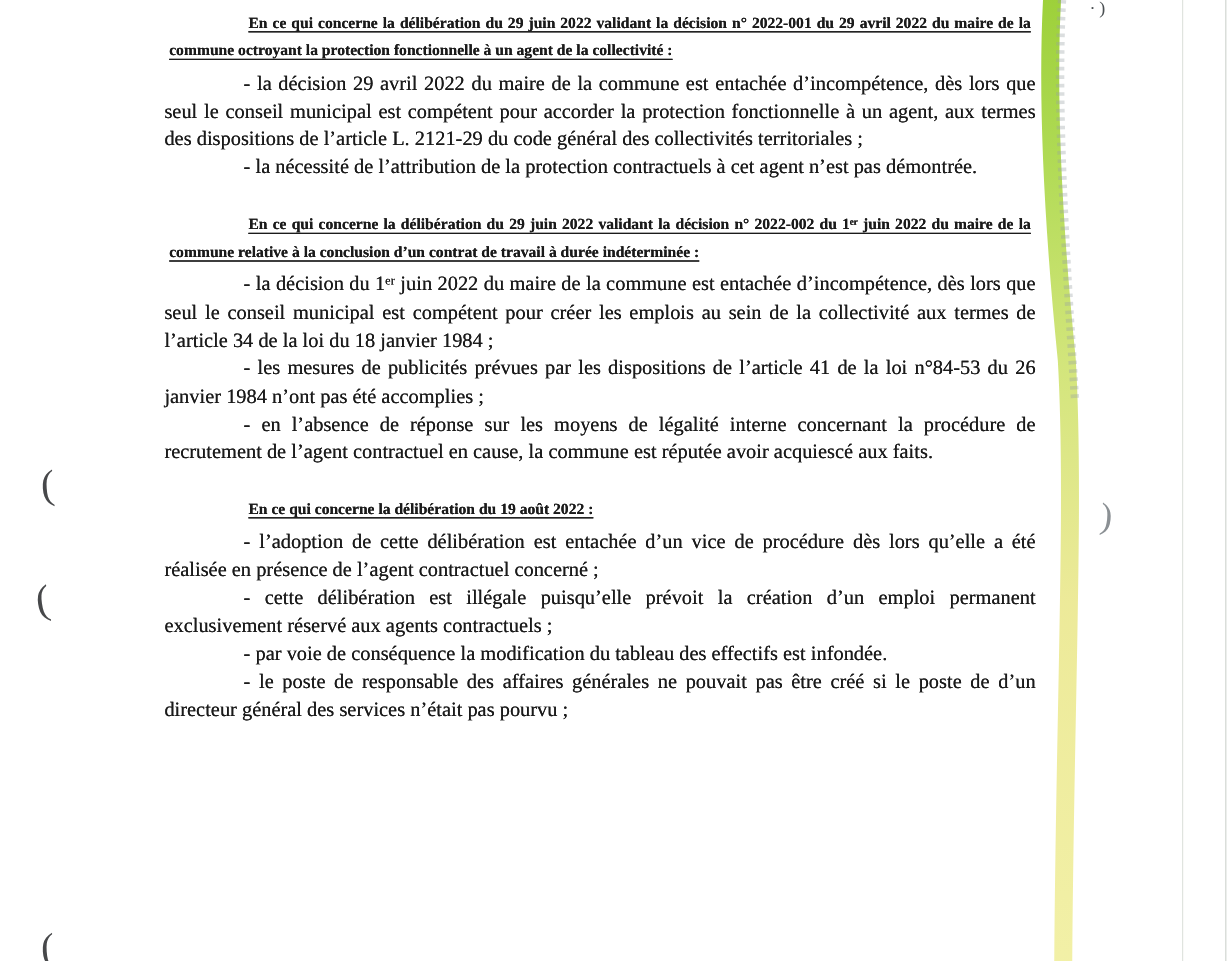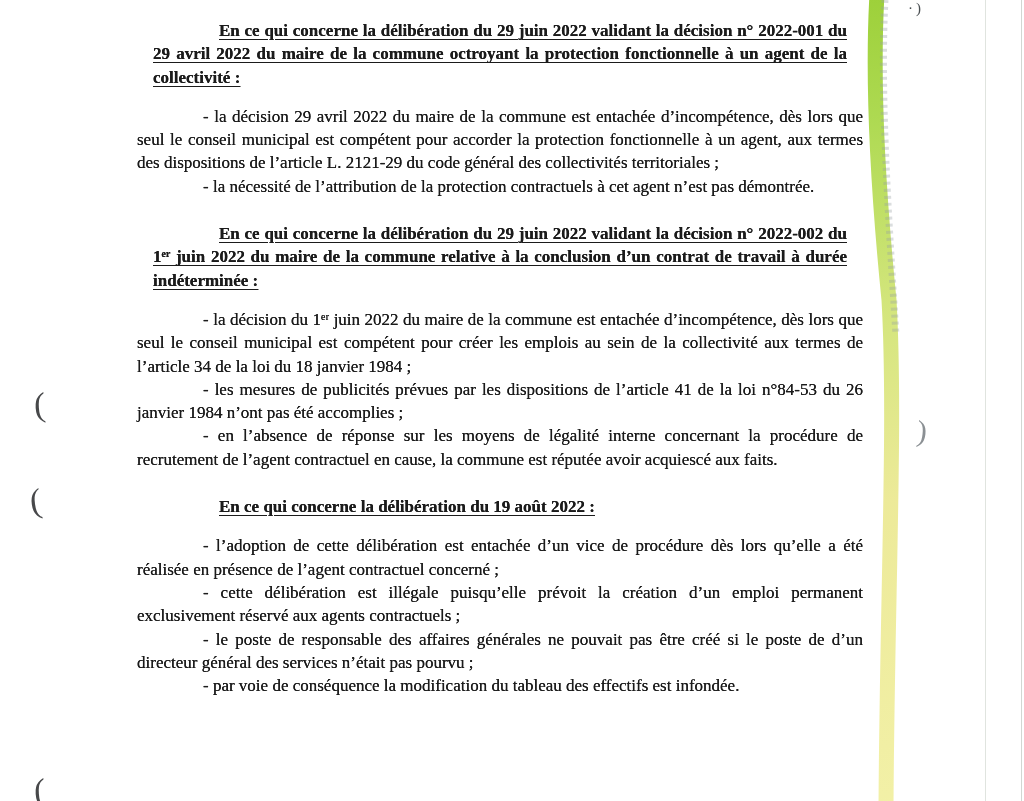--- a/index.html
+++ b/index.html
@@ -18,22 +18,22 @@
     top: 3px;
     width: 726px;
     font-size: 17px;
     line-height: 23.3px;
     text-align: justify;
     text-shadow: 0 0 0.35px currentColor; 
   }
   .section { margin: 0; }
   .section + .section { margin-top: 24px; }
   .heading {
-    margin: 16px;
-    font-size: 17px;
+    margin: 4px;
+    font-size: 13px;
     font-weight: bold;
     text-decoration: underline;
     text-decoration-thickness: 1.4px;
     text-underline-offset: 3px;
     text-indent: 66px;
     text-align: justify;
   }
   .par {
     margin: 0;
     text-indent: 66px;
@@ -100,18 +100,18 @@
       <h2 class="heading">En ce qui concerne la délibération du 29 juin 2022 validant la décision n° 2022-002 du 1ᵉʳ juin 2022 du maire de la commune relative à la conclusion d’un contrat de travail à durée indéterminée :</h2>
       <p class="par">- la décision du 1ᵉʳ juin 2022 du maire de la commune est entachée d’incompétence, dès lors que seul le conseil municipal est compétent pour créer les emplois au sein de la collectivité aux termes de l’article 34 de la loi du 18 janvier 1984 ;</p>
       <p class="par">- les mesures de publicités prévues par les dispositions de l’article 41 de la loi n°84-53 du 26 janvier 1984 n’ont pas été accomplies ;</p>
       <p class="par">- en l’absence de réponse sur les moyens de légalité interne concernant la procédure de recrutement de l’agent contractuel en cause, la commune est réputée avoir acquiescé aux faits.</p>
     </div>
 
     <div class="section">
       <h2 class="heading">En ce qui concerne la délibération du 19 août 2022 :</h2>
       <p class="par">- l’adoption de cette délibération est entachée d’un vice de procédure dès lors qu’elle a été réalisée en présence de l’agent contractuel concerné ;</p>
       <p class="par">- cette délibération est illégale puisqu’elle prévoit la création d’un emploi permanent exclusivement réservé aux agents contractuels ;</p>
+      <p class="par">- par voie de conséquence la modification du tableau des effectifs est infondée.</p>
       <p class="par">- le poste de responsable des affaires générales ne pouvait pas être créé si le poste de d’un directeur général des services n’était pas pourvu ;</p>
-      <p class="par">- par voie de conséquence la modification du tableau des effectifs est infondée.</p>
     </div>
 
   </div>
 </div>
 
 </body></html>

